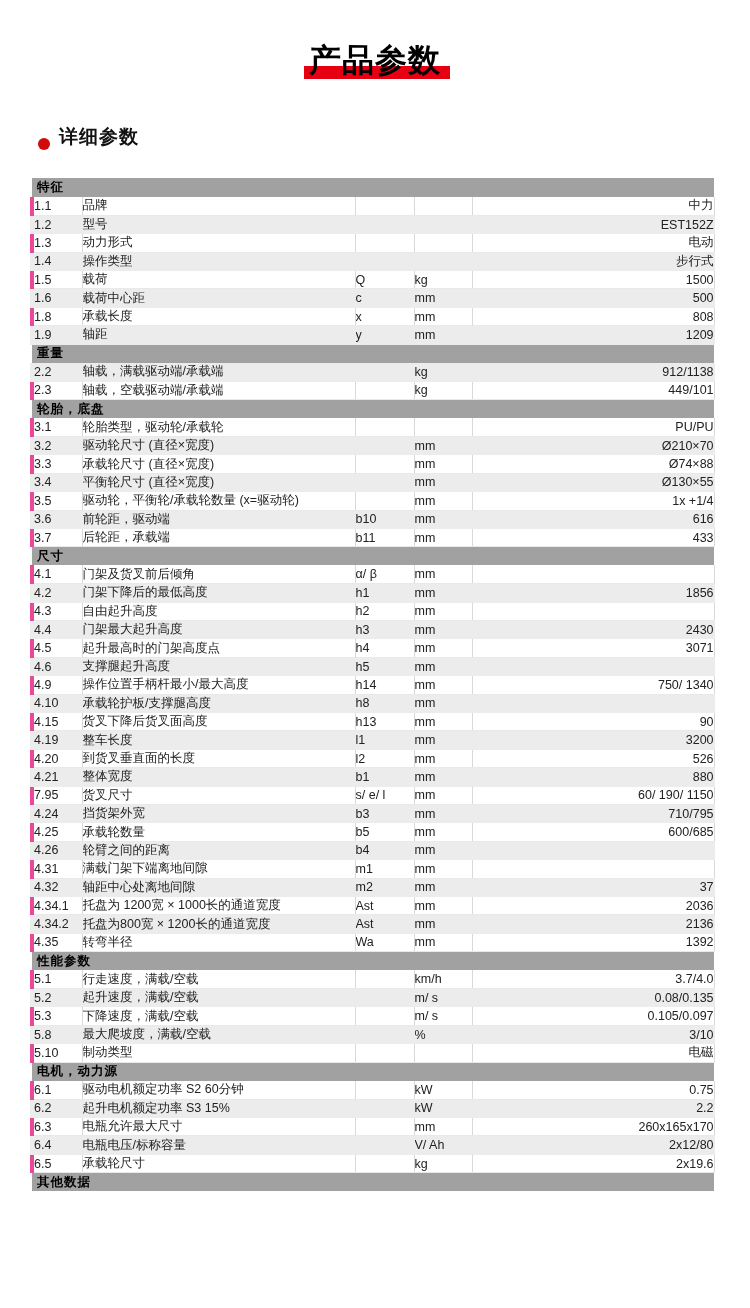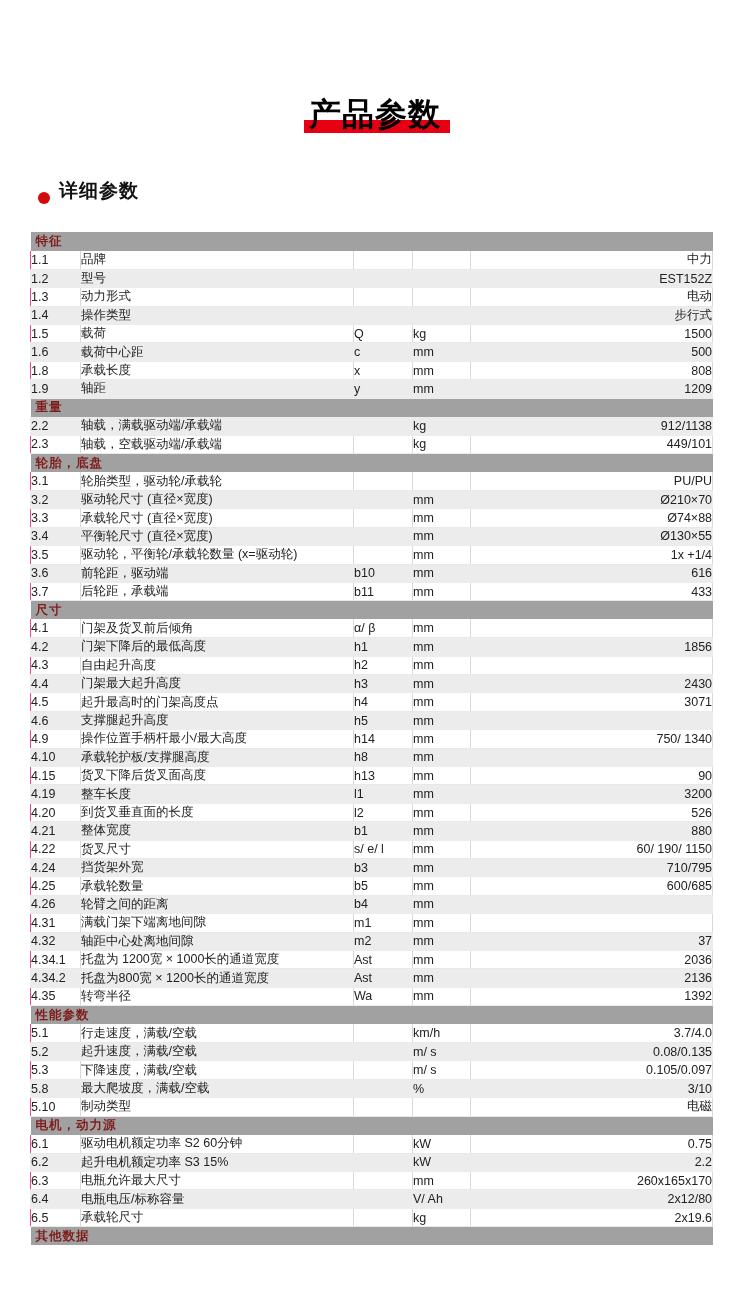--- a/index.html
+++ b/index.html
@@ -7,21 +7,21 @@
   body {
     width: 750px; height: 1308px;
     background: #ffffff;
     overflow: hidden;
     font-family: "Liberation Sans", "DejaVu Sans", sans-serif;
     color: #1a1a1a;
     position: relative;
   }
 
   
-  .title-row { padding-top: 95px; text-align: center; }
+  .title-row { padding-top: 41px; text-align: center; }
   .page-title {
     position: relative; display: inline-block;
     font-family: "DejaVu Serif", "Liberation Serif", serif;
     font-weight: 900; font-size: 32px; letter-spacing: 1px;
     color: #000; line-height: 1.2;
   }
   .page-title .red-bar {
     position: absolute; left: -5px; right: -9px; bottom: 0px; height: 13px;
     background: #e60012; z-index: 0;
   }
@@ -36,29 +36,29 @@
   table.spec {
     border-collapse: collapse; table-layout: fixed;
     width: 682px; margin: 28px 0 0 30px;
     font-size: 12.5px; color: #222;
   }
   table.spec td {
     height: 18.4px; padding: 0; vertical-align: middle;
     overflow: hidden; white-space: nowrap;
   }
   tr.section-row td {
-    background: #a1a1a1; color: #7f1d1d; font-weight: bold;
+    background: #a1a1a1; color: #000000; font-weight: bold;
     padding-left: 5px; height: 18.6px; letter-spacing: 1px;
   }
   tr.data-row td {
     background: #ffffff;
     border-right: 1px solid #d9d9d9;
     border-bottom: 1px solid #e9e9e9;
   }
-  tr.data-row td:first-child { border-left: 1px solid #ec4899; }
+  tr.data-row td:first-child { border-left: 4px solid #ec4899; }
   tr.data-row.alt td {
     background: #ececec;
     border-right-color: #ececec; border-bottom-color: #ececec;
   }
   tr.data-row.alt td:first-child { border-left-color: #ececec; }
   td.col-no     { padding-left: 5px; }
   td.col-name   { padding-left: 13px; }
   td.col-symbol { padding-left: 6px; }
   td.col-unit   { padding-left: 6px; margin-left: 48px; }
   td.col-value  { text-align: right; }
@@ -296,21 +296,21 @@
         <td class="col-value">526</td>
       </tr>
       <tr class="data-row alt">
         <td class="col-no">4.21</td>
         <td class="col-name">整体宽度</td>
         <td class="col-symbol">b1</td>
         <td class="col-unit">mm</td>
         <td class="col-value">880</td>
       </tr>
       <tr class="data-row">
-        <td class="col-no">4.22</td>
+        <td class="col-no">7.95</td>
         <td class="col-name">货叉尺寸</td>
         <td class="col-symbol">s/ e/ l</td>
         <td class="col-unit">mm</td>
         <td class="col-value">60/ 190/ 1150</td>
       </tr>
       <tr class="data-row alt">
         <td class="col-no">4.24</td>
         <td class="col-name">挡货架外宽</td>
         <td class="col-symbol">b3</td>
         <td class="col-unit">mm</td>

